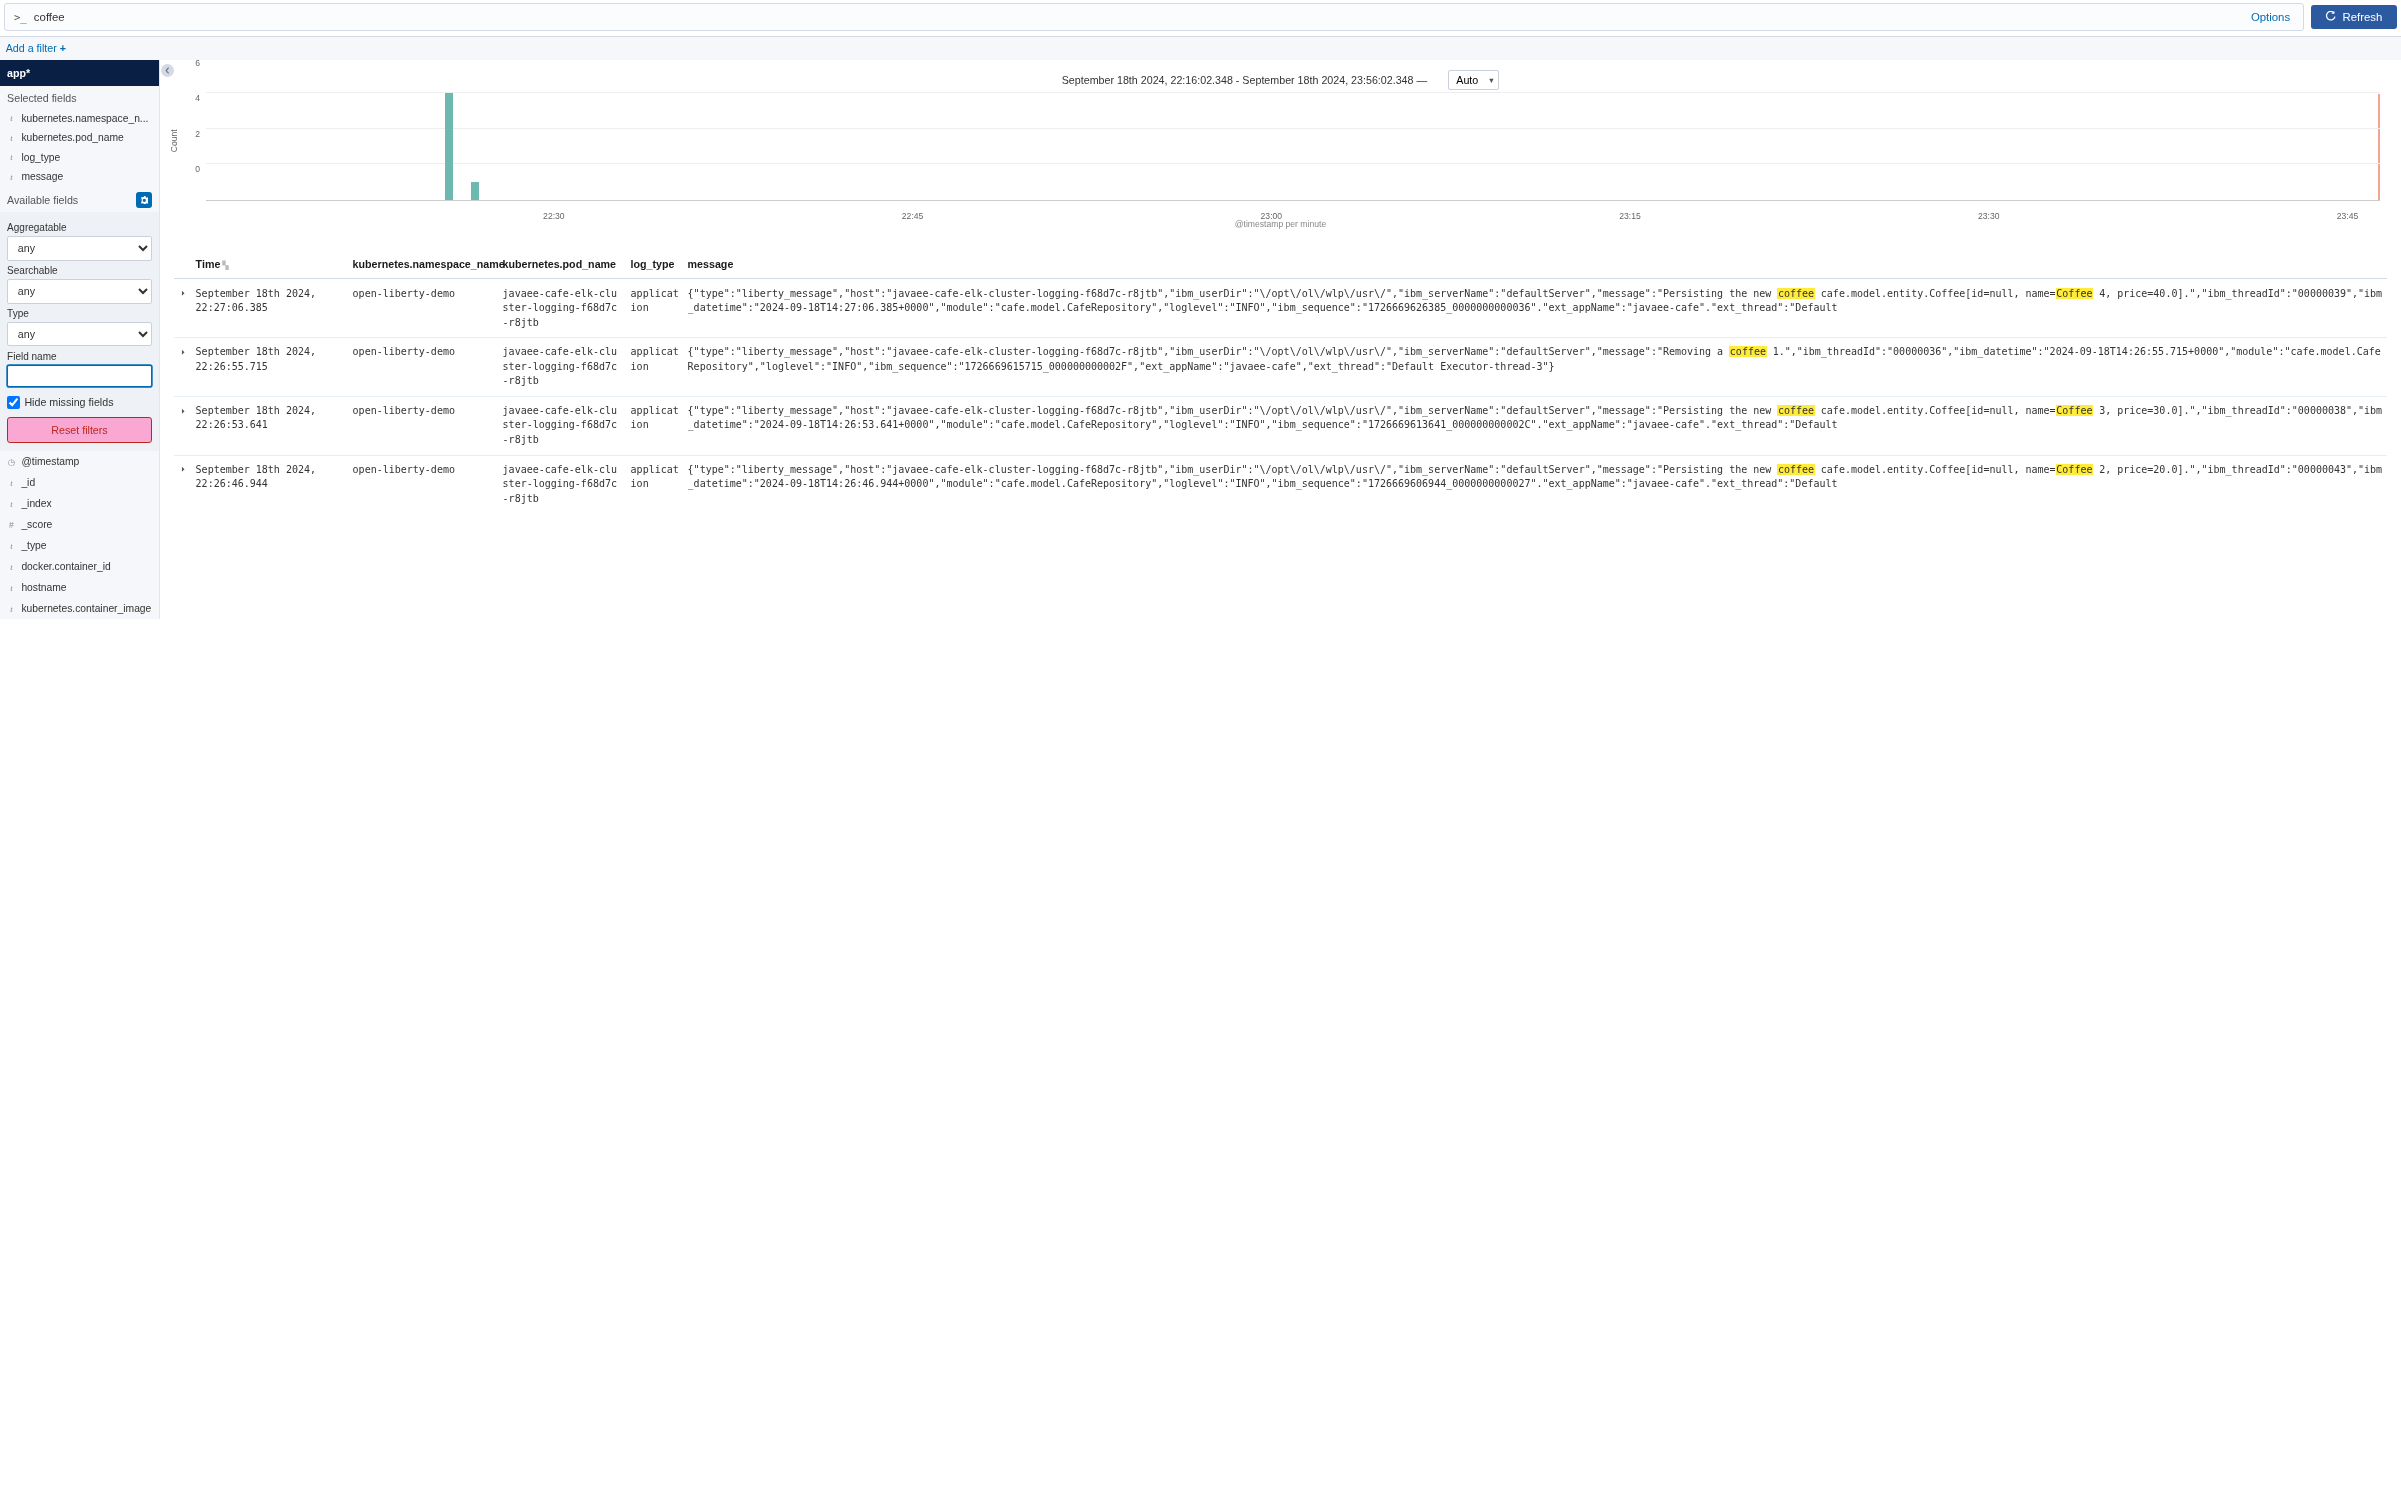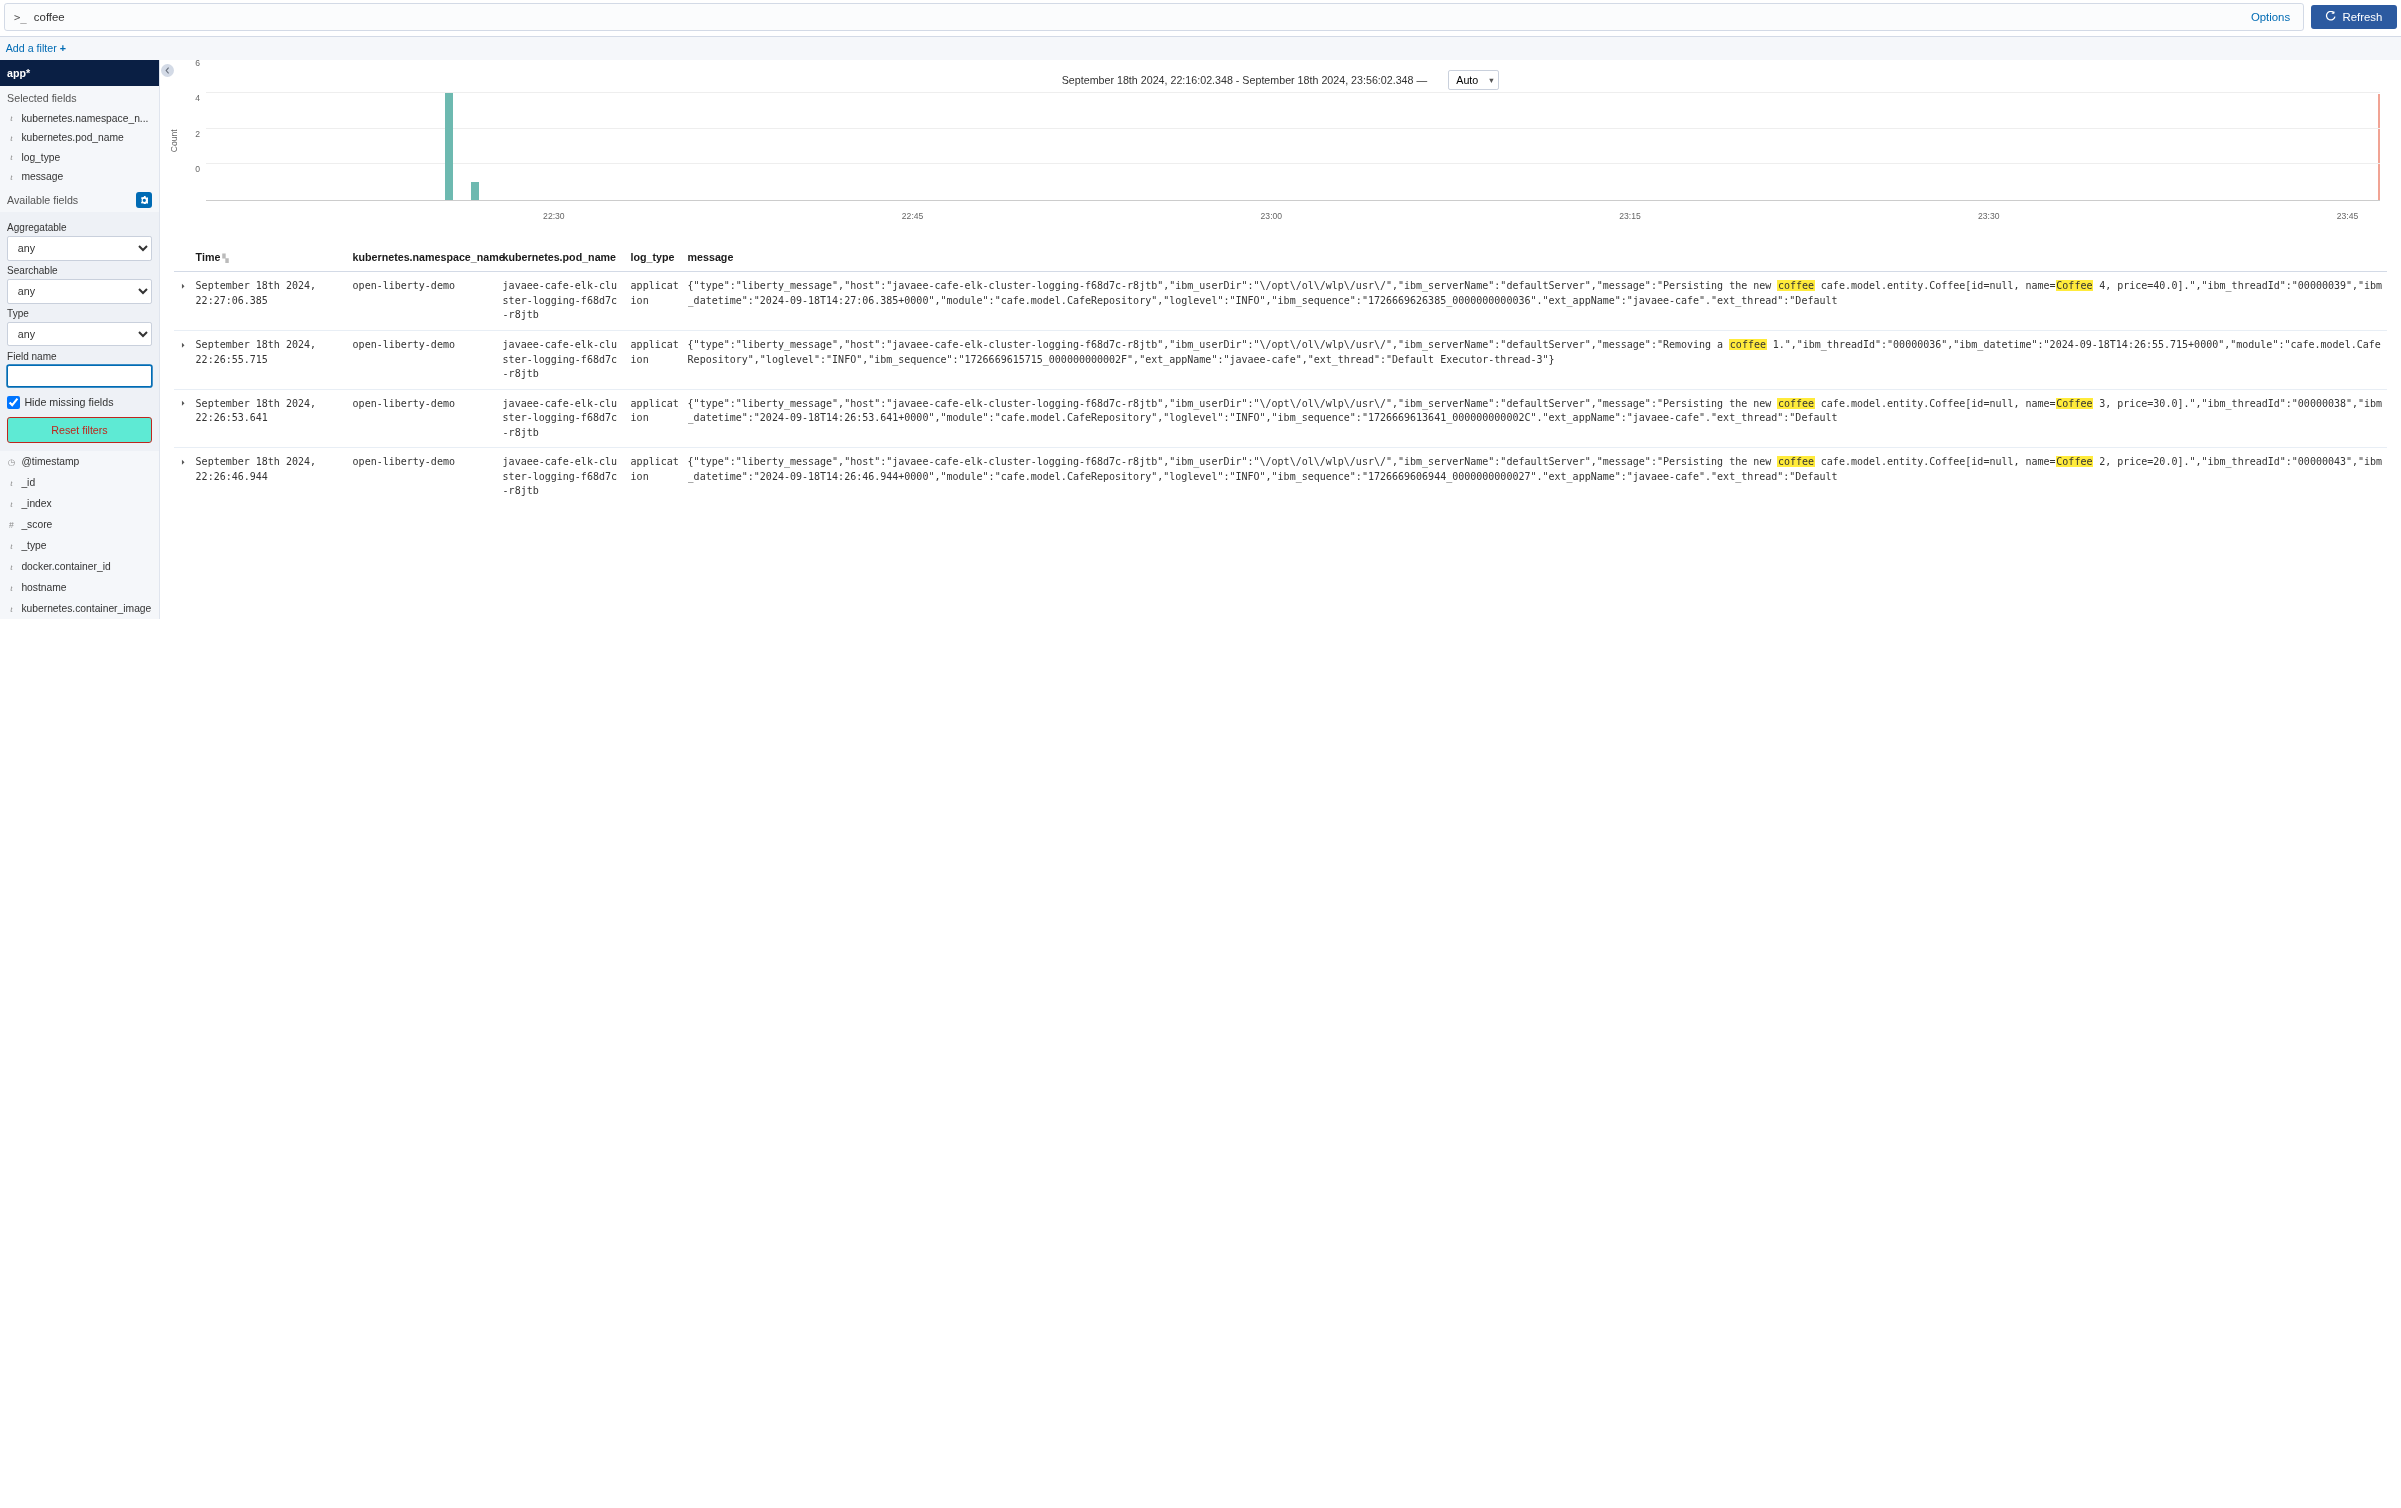--- a/index.html
+++ b/index.html
@@ -23,21 +23,21 @@
 .field-item { display: flex; align-items: center; gap: 5.7px; padding: 4.3px 7.1px; font-size: 10px; cursor: pointer; }
 .field-type { width: 8.6px; text-align: center; font-size: 8.6px; color: #8c8c8c; font-family: Georgia, serif; font-style: italic; }
 .field-type.clock { font-style: normal; }
 .field-type.hash { font-style: normal; font-family: sans-serif; }
 .field-name { white-space: nowrap; overflow: hidden; text-overflow: ellipsis; color: #333; font-size: 10.3px; }
 .filter-panel { background: #eef1f6; padding: 5.7px 7.1px 8.6px 7.1px; }
 .filter-label { font-size: 10px; color: #333; margin-bottom: 2.9px; margin-top: 4.3px; }
 .filter-select, .filter-input { width: 100%; padding: 4.3px 5.7px; border: 0.7px solid #c9d0dc; border-radius: 2.1px; font-size: 10.7px; background: #fff; color: #333; }
 .filter-input { border-color: #006bb4; box-shadow: 0 0 0 0.7px #006bb4; }
 .checkbox-row { display: flex; align-items: center; gap: 4.3px; margin-top: 8.6px; font-size: 10.7px; color: #333; }
-.reset-btn { width: 100%; margin-top: 8.6px; padding: 5.7px; border: 0.7px solid #bd271e; background: #5eead4; color: #bd271e; border-radius: 2.9px; font-size: 10.7px; cursor: pointer; }
+.reset-btn { width: 100%; margin-top: 8.6px; padding: 5.7px; border: 0.7px solid #bd271e; background: #f9a8d4; color: #bd271e; border-radius: 2.9px; font-size: 10.7px; cursor: pointer; }
 .avail-list .field-item { padding: 5px 7.1px; }
 .content { flex: 1; padding: 0; overflow: hidden; position: relative; }
 .collapse-handle { position: absolute; left: 1.4px; top: 4.3px; width: 13px; height: 13px; border-radius: 50%; background: #d3dae6; display: flex; align-items: center; justify-content: center; cursor: pointer; z-index: 5; }
 .collapse-handle svg { width: 7.1px; height: 7.1px; fill: #69707d; }
 .time-header { text-align: center; padding: 10px 0 4.3px 0; display: flex; align-items: center; justify-content: center; gap: 21px; }
 .time-range { font-size: 10.7px; color: #333; }
 .interval-select { padding: 2.9px 20px 2.9px 7.1px; border: 0.7px solid #c9d0dc; border-radius: 2.1px; font-size: 10.7px; background: #fff; appearance: none; position: relative; }
 .interval-wrap { position: relative; }
 .interval-wrap::after { content: "▾"; position: absolute; right: 5.7px; top: 50%; transform: translateY(-50%); pointer-events: none; color: #555; font-size: 8.6px; }
 .histogram { position: relative; height: 128px; margin: 0 21.4px 0 28.5px; }
@@ -218,20 +218,21 @@
         </div>
       <div class="x-axis" id="x-axis">
           <div class="x-tick" style="left: 14%;">22:30</div>
           <div class="x-tick" style="left: 30.5%;">22:45</div>
           <div class="x-tick" style="left: 47%;">23:00</div>
           <div class="x-tick" style="left: 63.5%;">23:15</div>
           <div class="x-tick" style="left: 80%;">23:30</div>
           <div class="x-tick" style="left: 96.5%;">23:45</div>
         </div>
     </div>
+    <div class="x-label">@timestamp per minute</div>
 
     <div class="table-wrap">
       <table class="log-table">
         <colgroup>
           <col class="col-expand">
             <col class="col-time">
             <col class="col-ns">
             <col class="col-pod">
             <col class="col-type">
             <col>

